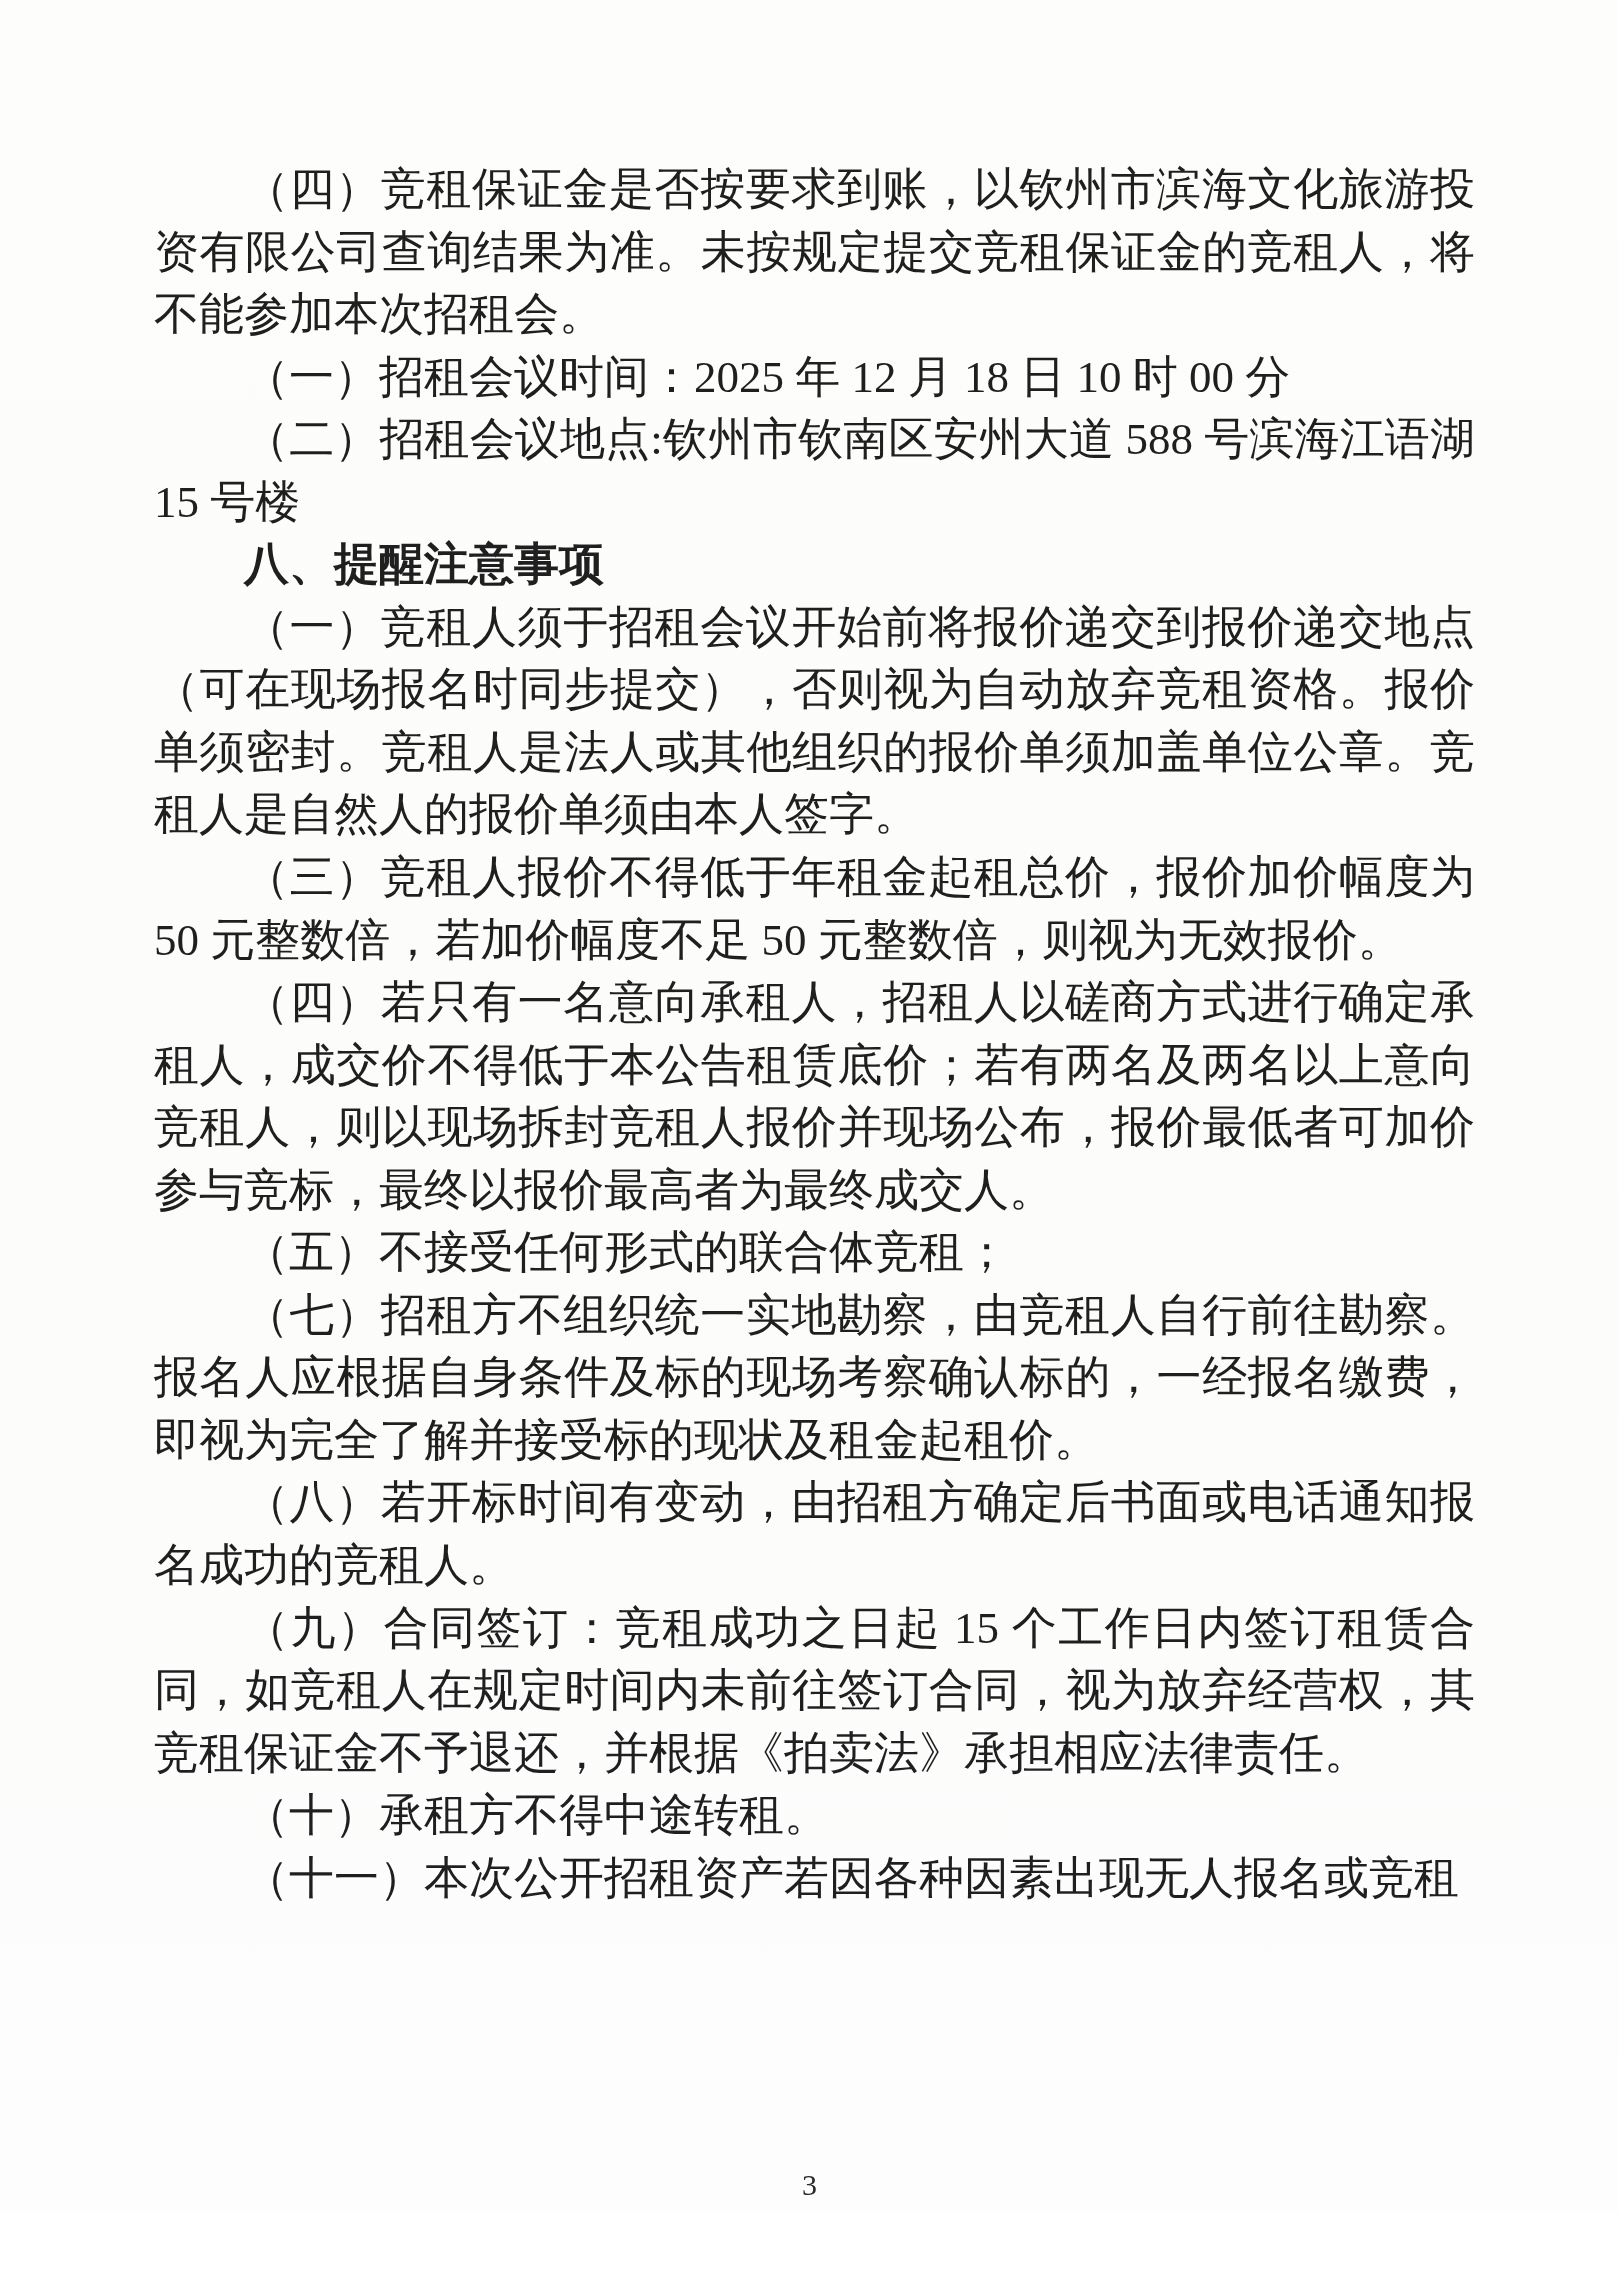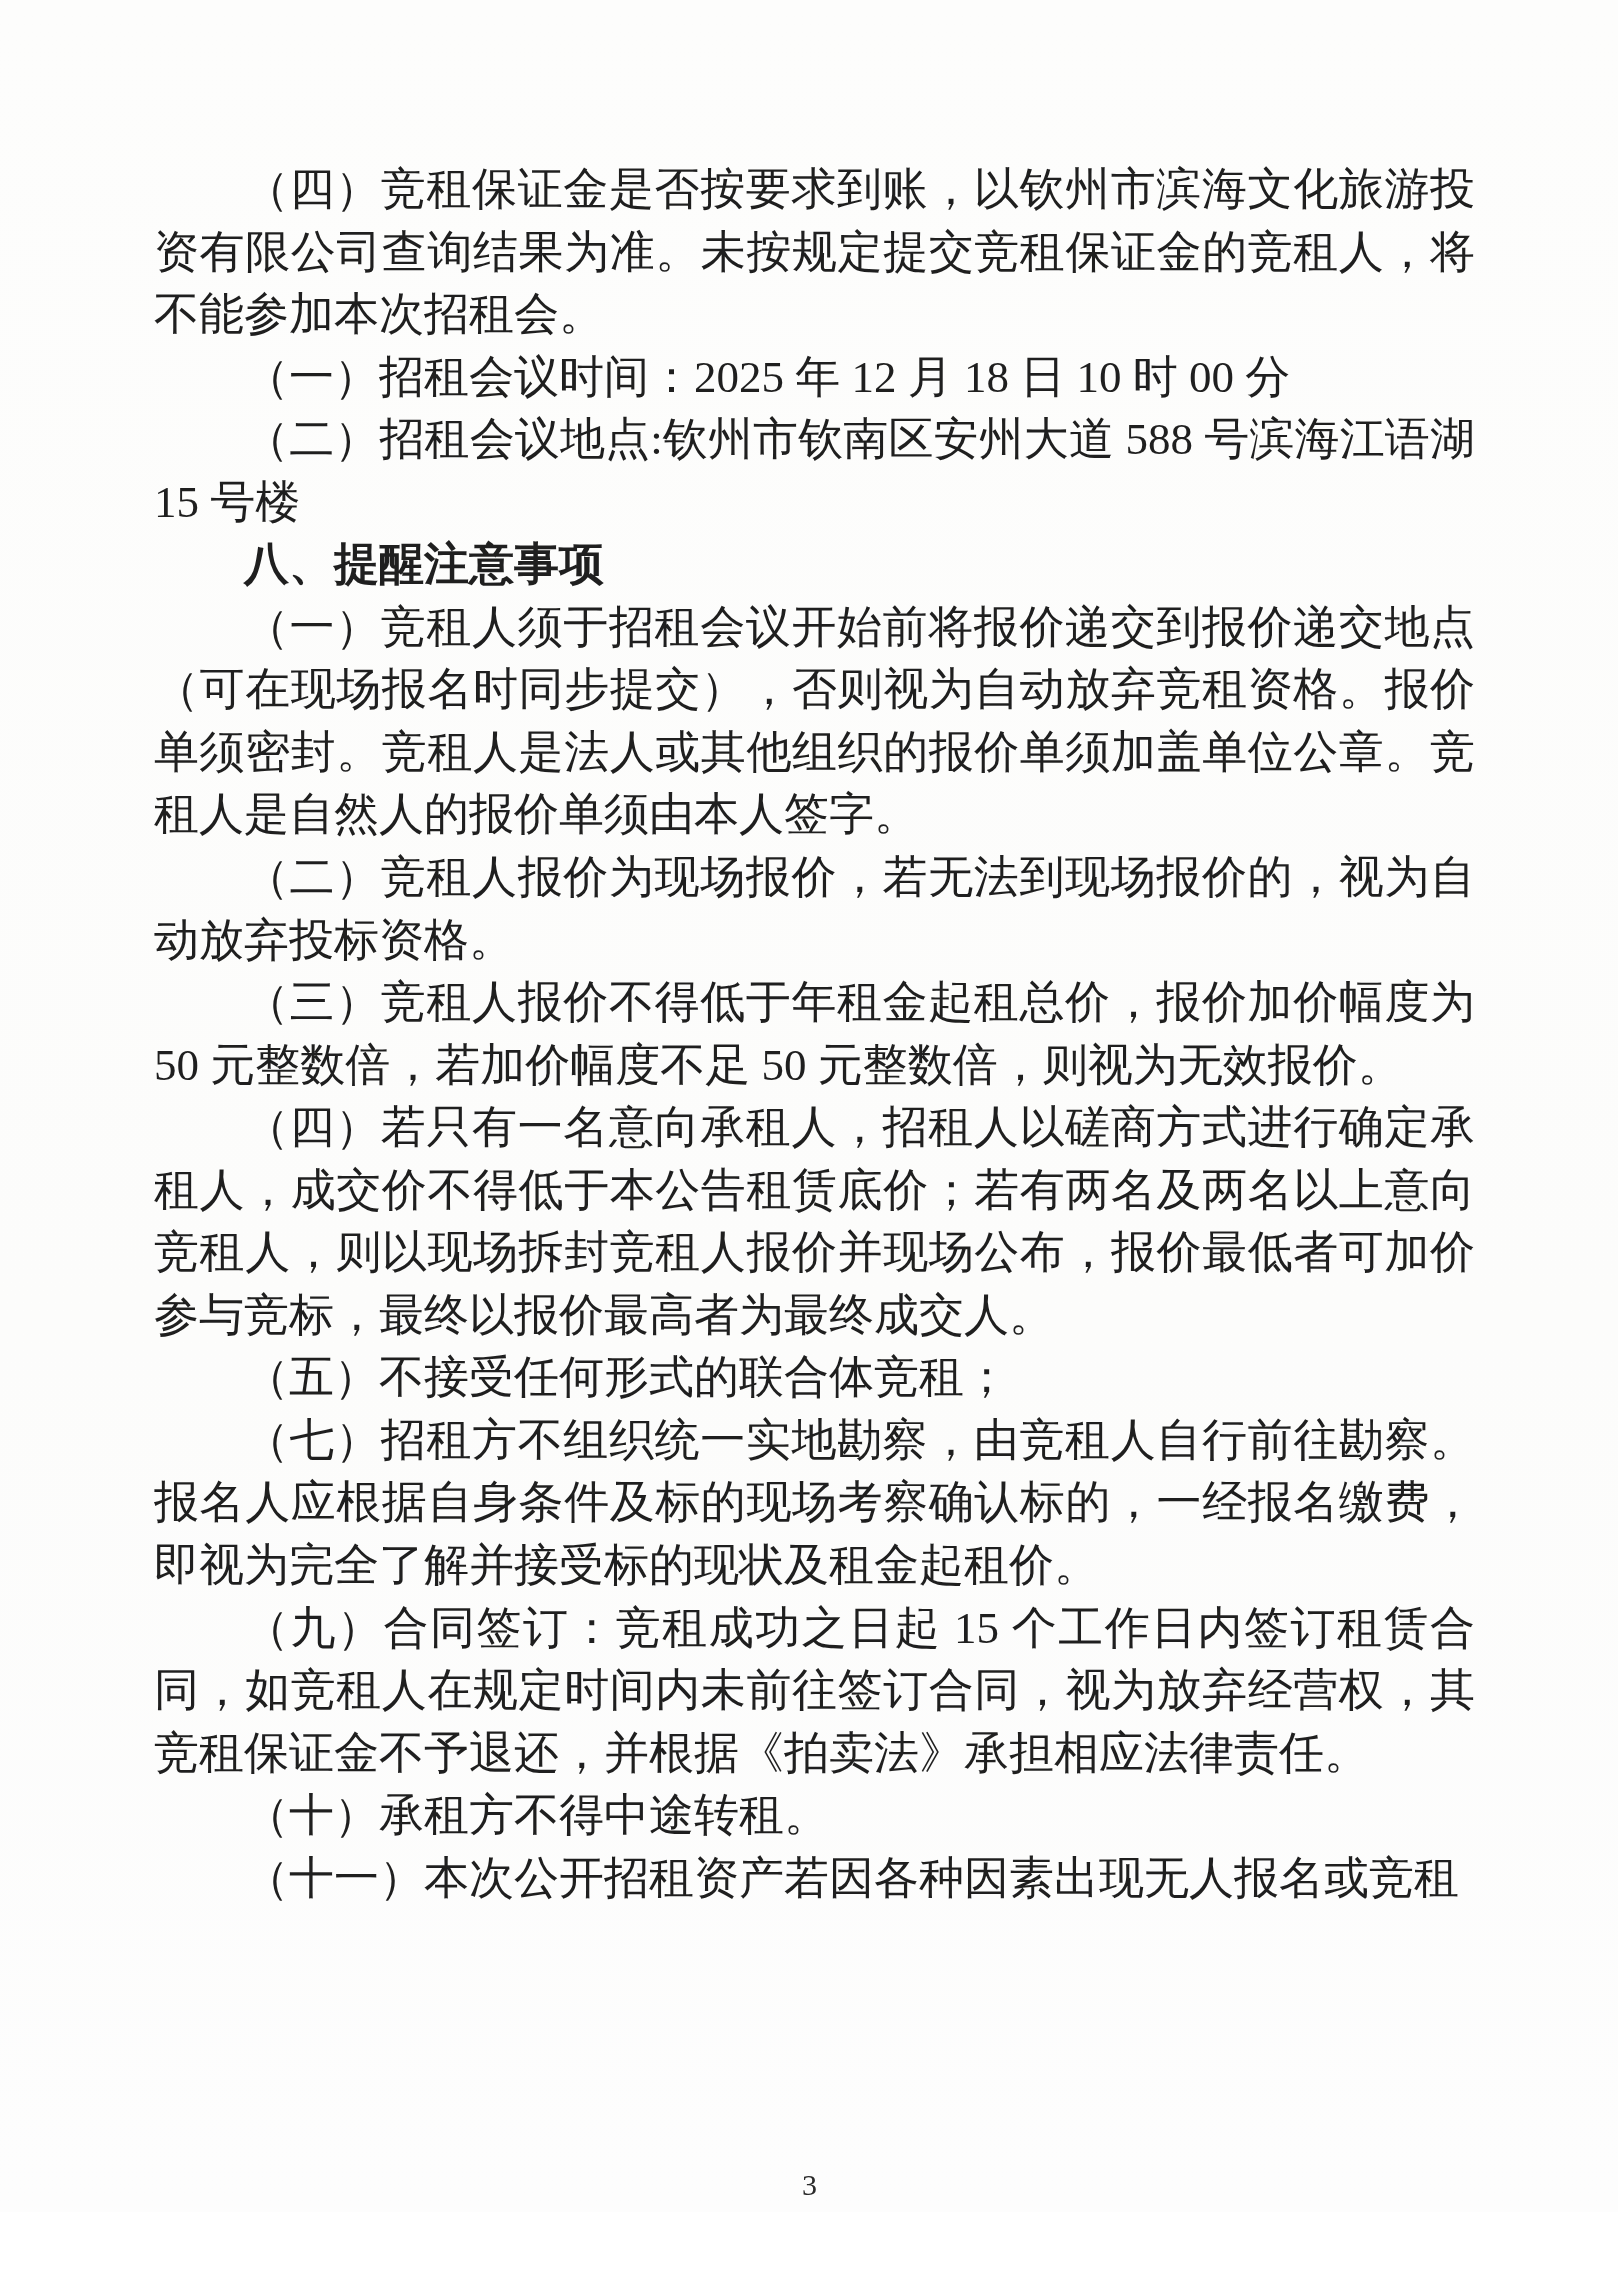--- a/index.html
+++ b/index.html
@@ -55,24 +55,24 @@
 </head>
 <body>
 
 <div class="page">
   <main class="doc-body">
       <p class="body"><span>（四）竞租保证金是否按要求到账，以钦州市滨海文化旅游投资有限公司查询结果为准。未按规定提交竞租保证金的竞租人，将不能参加本次招租会。</span></p>
       <p class="body"><span>（一）招租会议时间：2025 年</span><span class="u"> 12 </span><span>月 18 日 10 时 00 分</span></p>
       <p class="body"><span>（二）招租会议地点:钦州市钦南区安州大道 588 号滨海江语湖 15 号楼</span></p>
       <p class="heading"><span>八、提醒注意事项</span></p>
       <p class="body"><span>（一）竞租人须于招租会议开始前将报价递交到报价递交地点（可在现场报名时同步提交），否则视为自动放弃竞租资格。报价单须密封。竞租人是法人或其他组织的报价单须加盖单位公章。竞租人是自然人的报价单须由本人签字。</span></p>
-      <p class="body"><span>（二）竞租人报价为现场报价，若无法到现场报价的，视为自动放弃投标资格。</span></p>
       <p class="body"><span>（三）竞租人报价不得低于年租金起租总价，报价加价幅度为 50 元整数倍，若加价幅度不足 50 元整数倍，则视为无效报价。</span></p>
       <p class="body"><span>（四）若只有一名意向承租人，招租人以磋商方式进行确定承租人，成交价不得低于本公告租赁底价；若有两名及两名以上意向竞租人，则以现场拆封竞租人报价并现场公布，报价最低者可加价参与竞标，最终以报价最高者为最终成交人。</span></p>
       <p class="body"><span>（五）不接受任何形式的联合体竞租；</span></p>
       <p class="body"><span>（七）招租方不组织统一实地勘察，由竞租人自行前往勘察。报名人应根据自身条件及标的现场考察确认标的，一经报名缴费，即视为完全了解并接受标的现状及租金起租价。</span></p>
+      <p class="body"><span>（八）若开标时间有变动，由招租方确定后书面或电话通知报名成功的竞租人。</span></p>
       <p class="body"><span>（九）合同签订：竞租成功之日起 15 个工作日内签订租赁合同，如竞租人在规定时间内未前往签订合同，视为放弃经营权，其竞租保证金不予退还，并根据《拍卖法》承担相应法律责任。</span></p>
       <p class="body"><span>（十）承租方不得中途转租。</span></p>
       <p class="body"><span>（十一）本次公开招租资产若因各种因素出现无人报名或竞租</span></p>
     </main>
   <div class="page-number">3</div>
 </div>
 
 
 </body></html>

